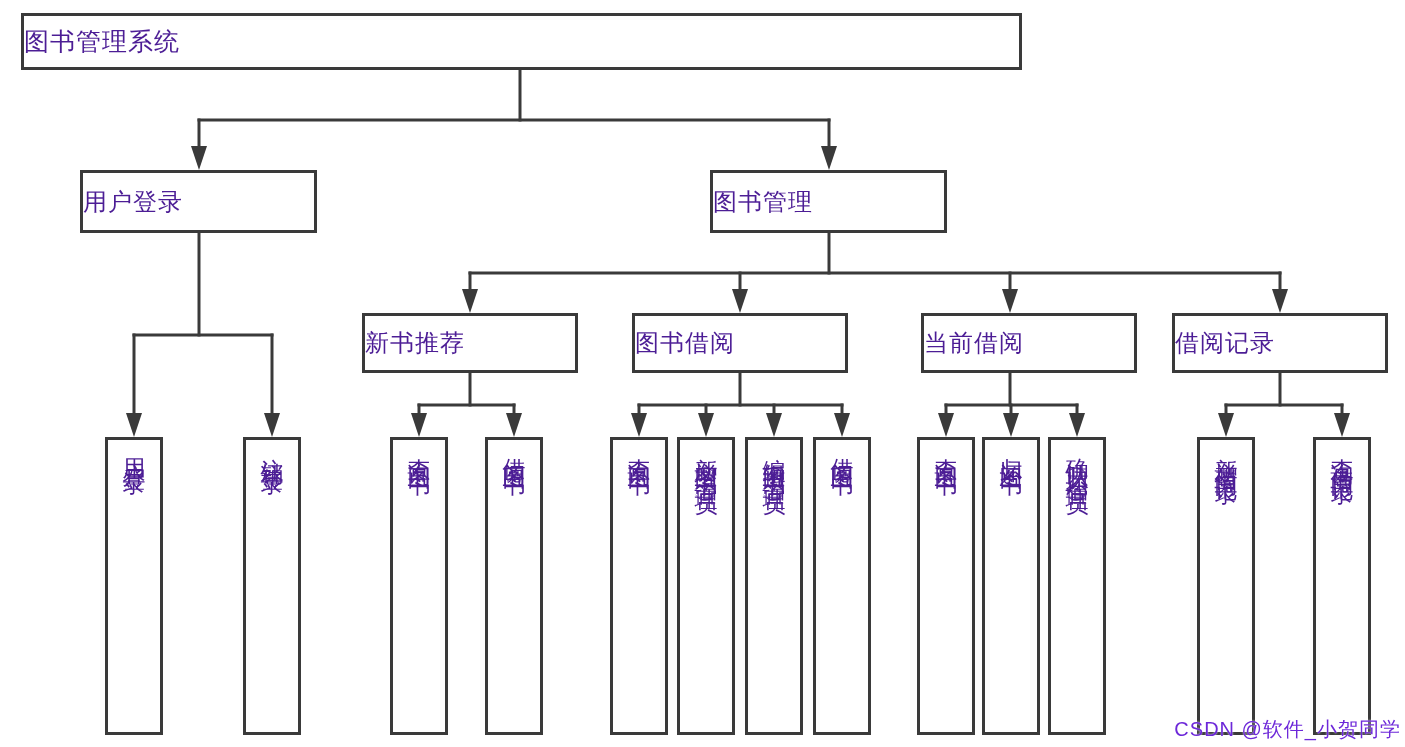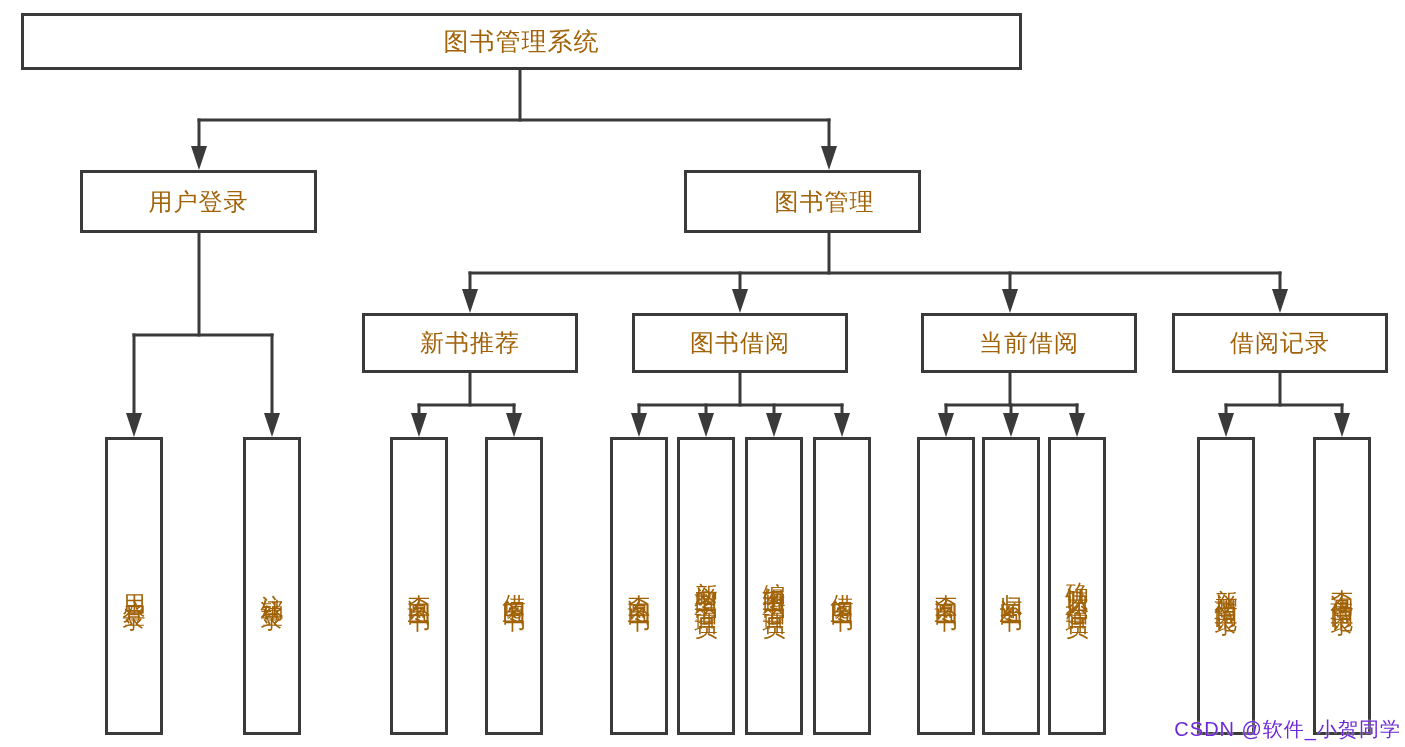--- a/index.html
+++ b/index.html
@@ -17,22 +17,22 @@
     width: 1405px; height: 747px;
     z-index: 1;
   }
   .box {
     position: absolute;
     box-sizing: border-box;
     border: 3px solid #3a3a3a;
     background: #ffffff;
     display: flex;
     align-items: center;
-    justify-content: center;
-    color: #a16207;
+    justify-content: flex-start;
+    color: #4c1d95;
     z-index: 2;
   }
   .root-box {
     left: 21px; top: 13px;
     width: 1001px; height: 57px;
     font-size: 25px;
     letter-spacing: 1px;
   }
   .l2-box {
     top: 170px;
@@ -141,21 +141,21 @@
     </g>
   </svg>
 
   <div class="box root-box">
     <span>图书管理系统</span>
   </div>
 
   <div class="box l2-box" style="left:80px;">
     <span>用户登录</span>
   </div>
-  <div class="box l2-box" style="left:684px;padding-left:44px;">
+  <div class="box l2-box" style="left:710px;">
     <span>图书管理</span>
   </div>
 
   <div class="box l3-box" style="left:632px;">
     <span>图书借阅</span>
   </div>
   <div class="box l3-box" style="left:362px;">
     <span>新书推荐</span>
   </div>
   <div class="box l3-box" style="left:921px;">

